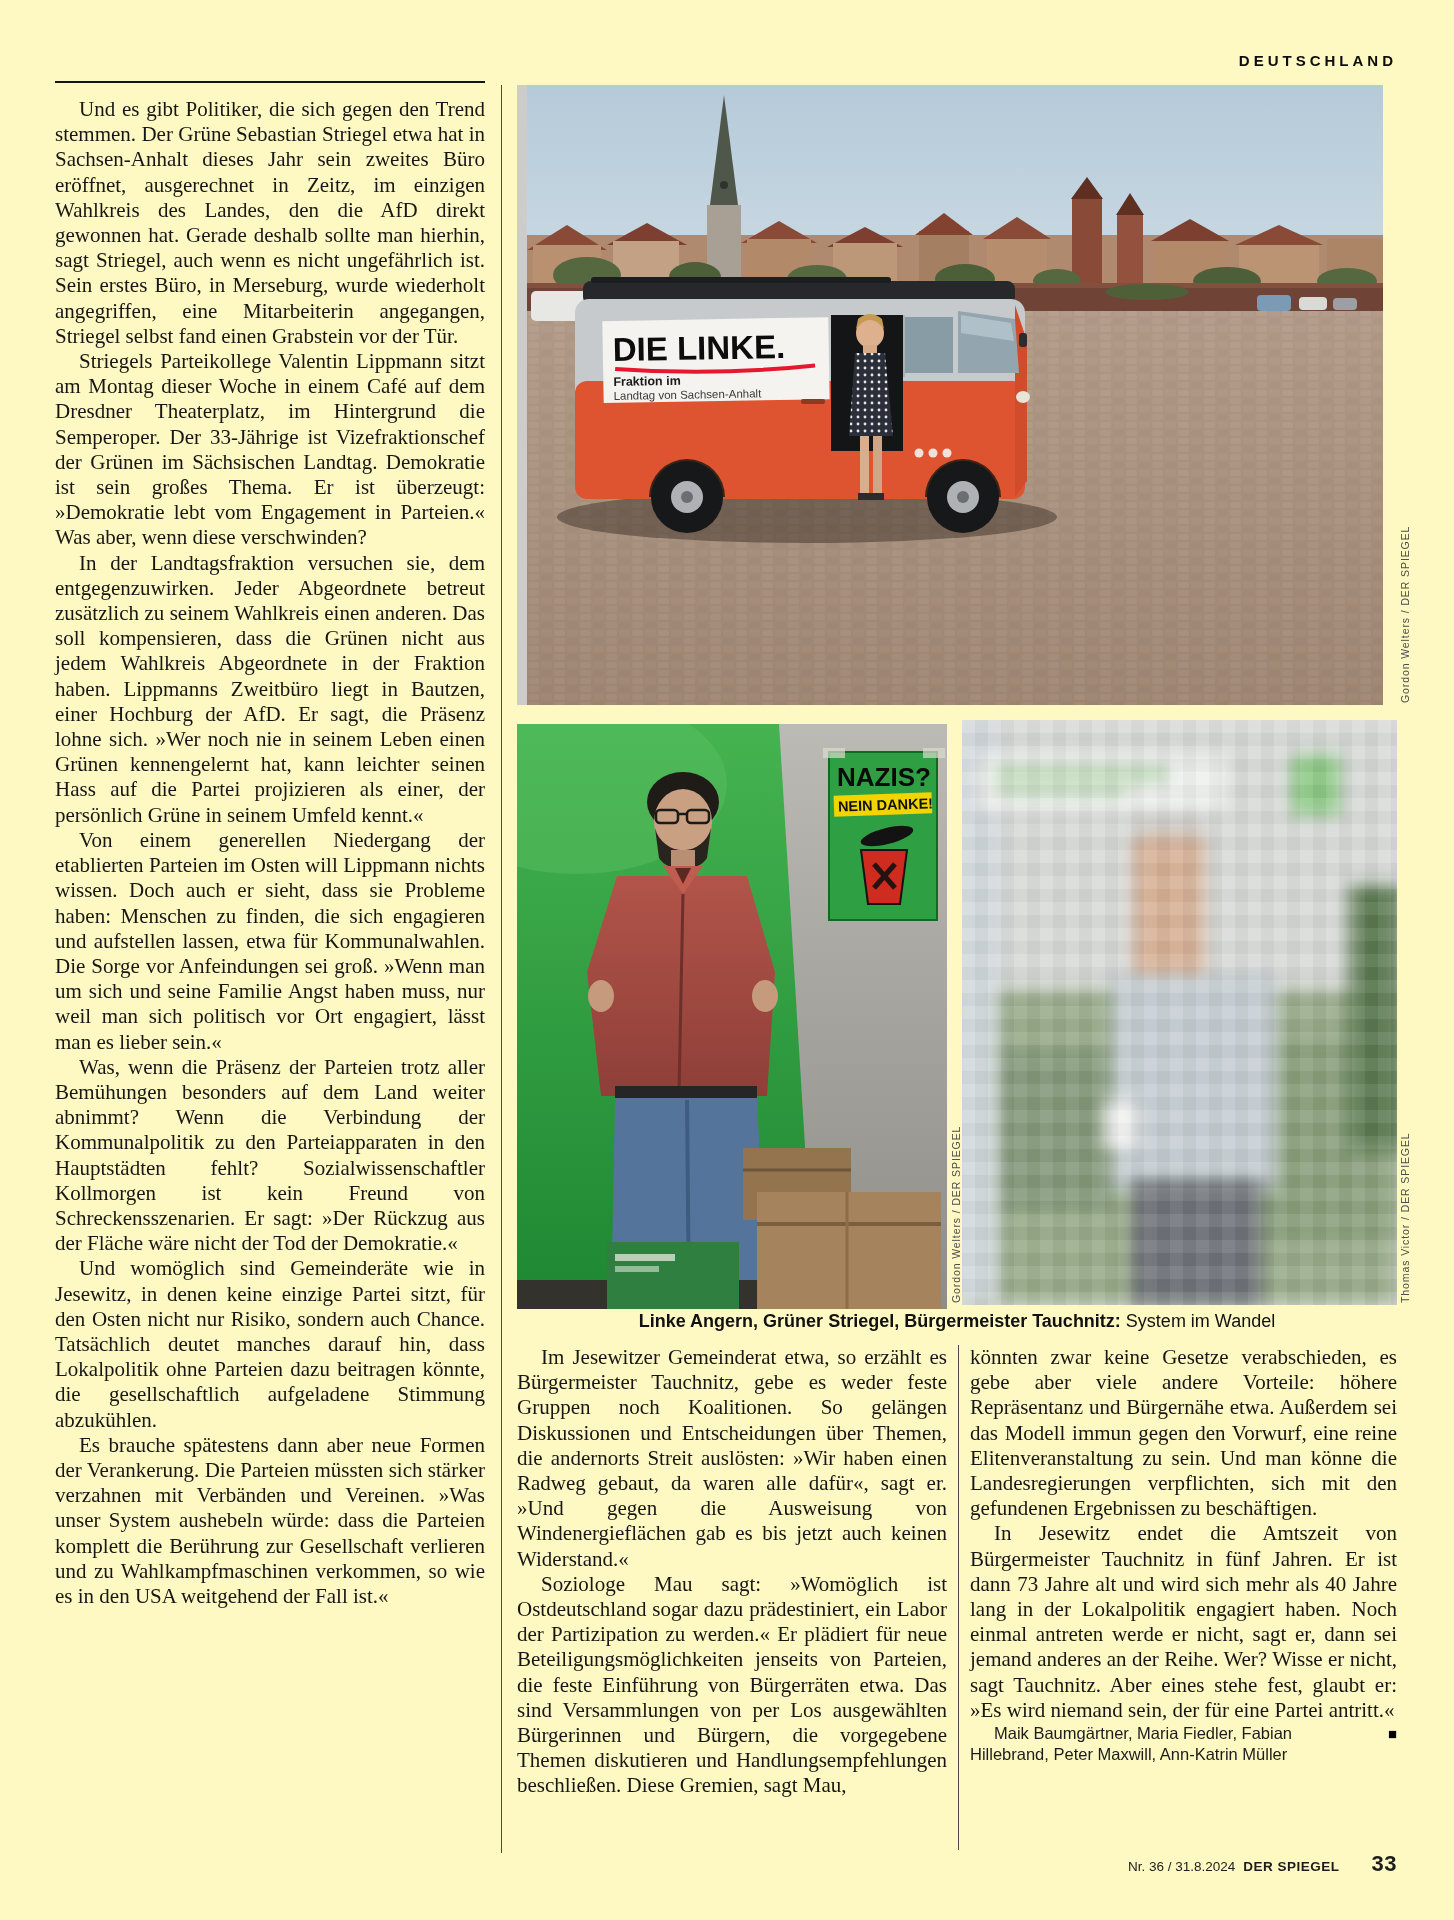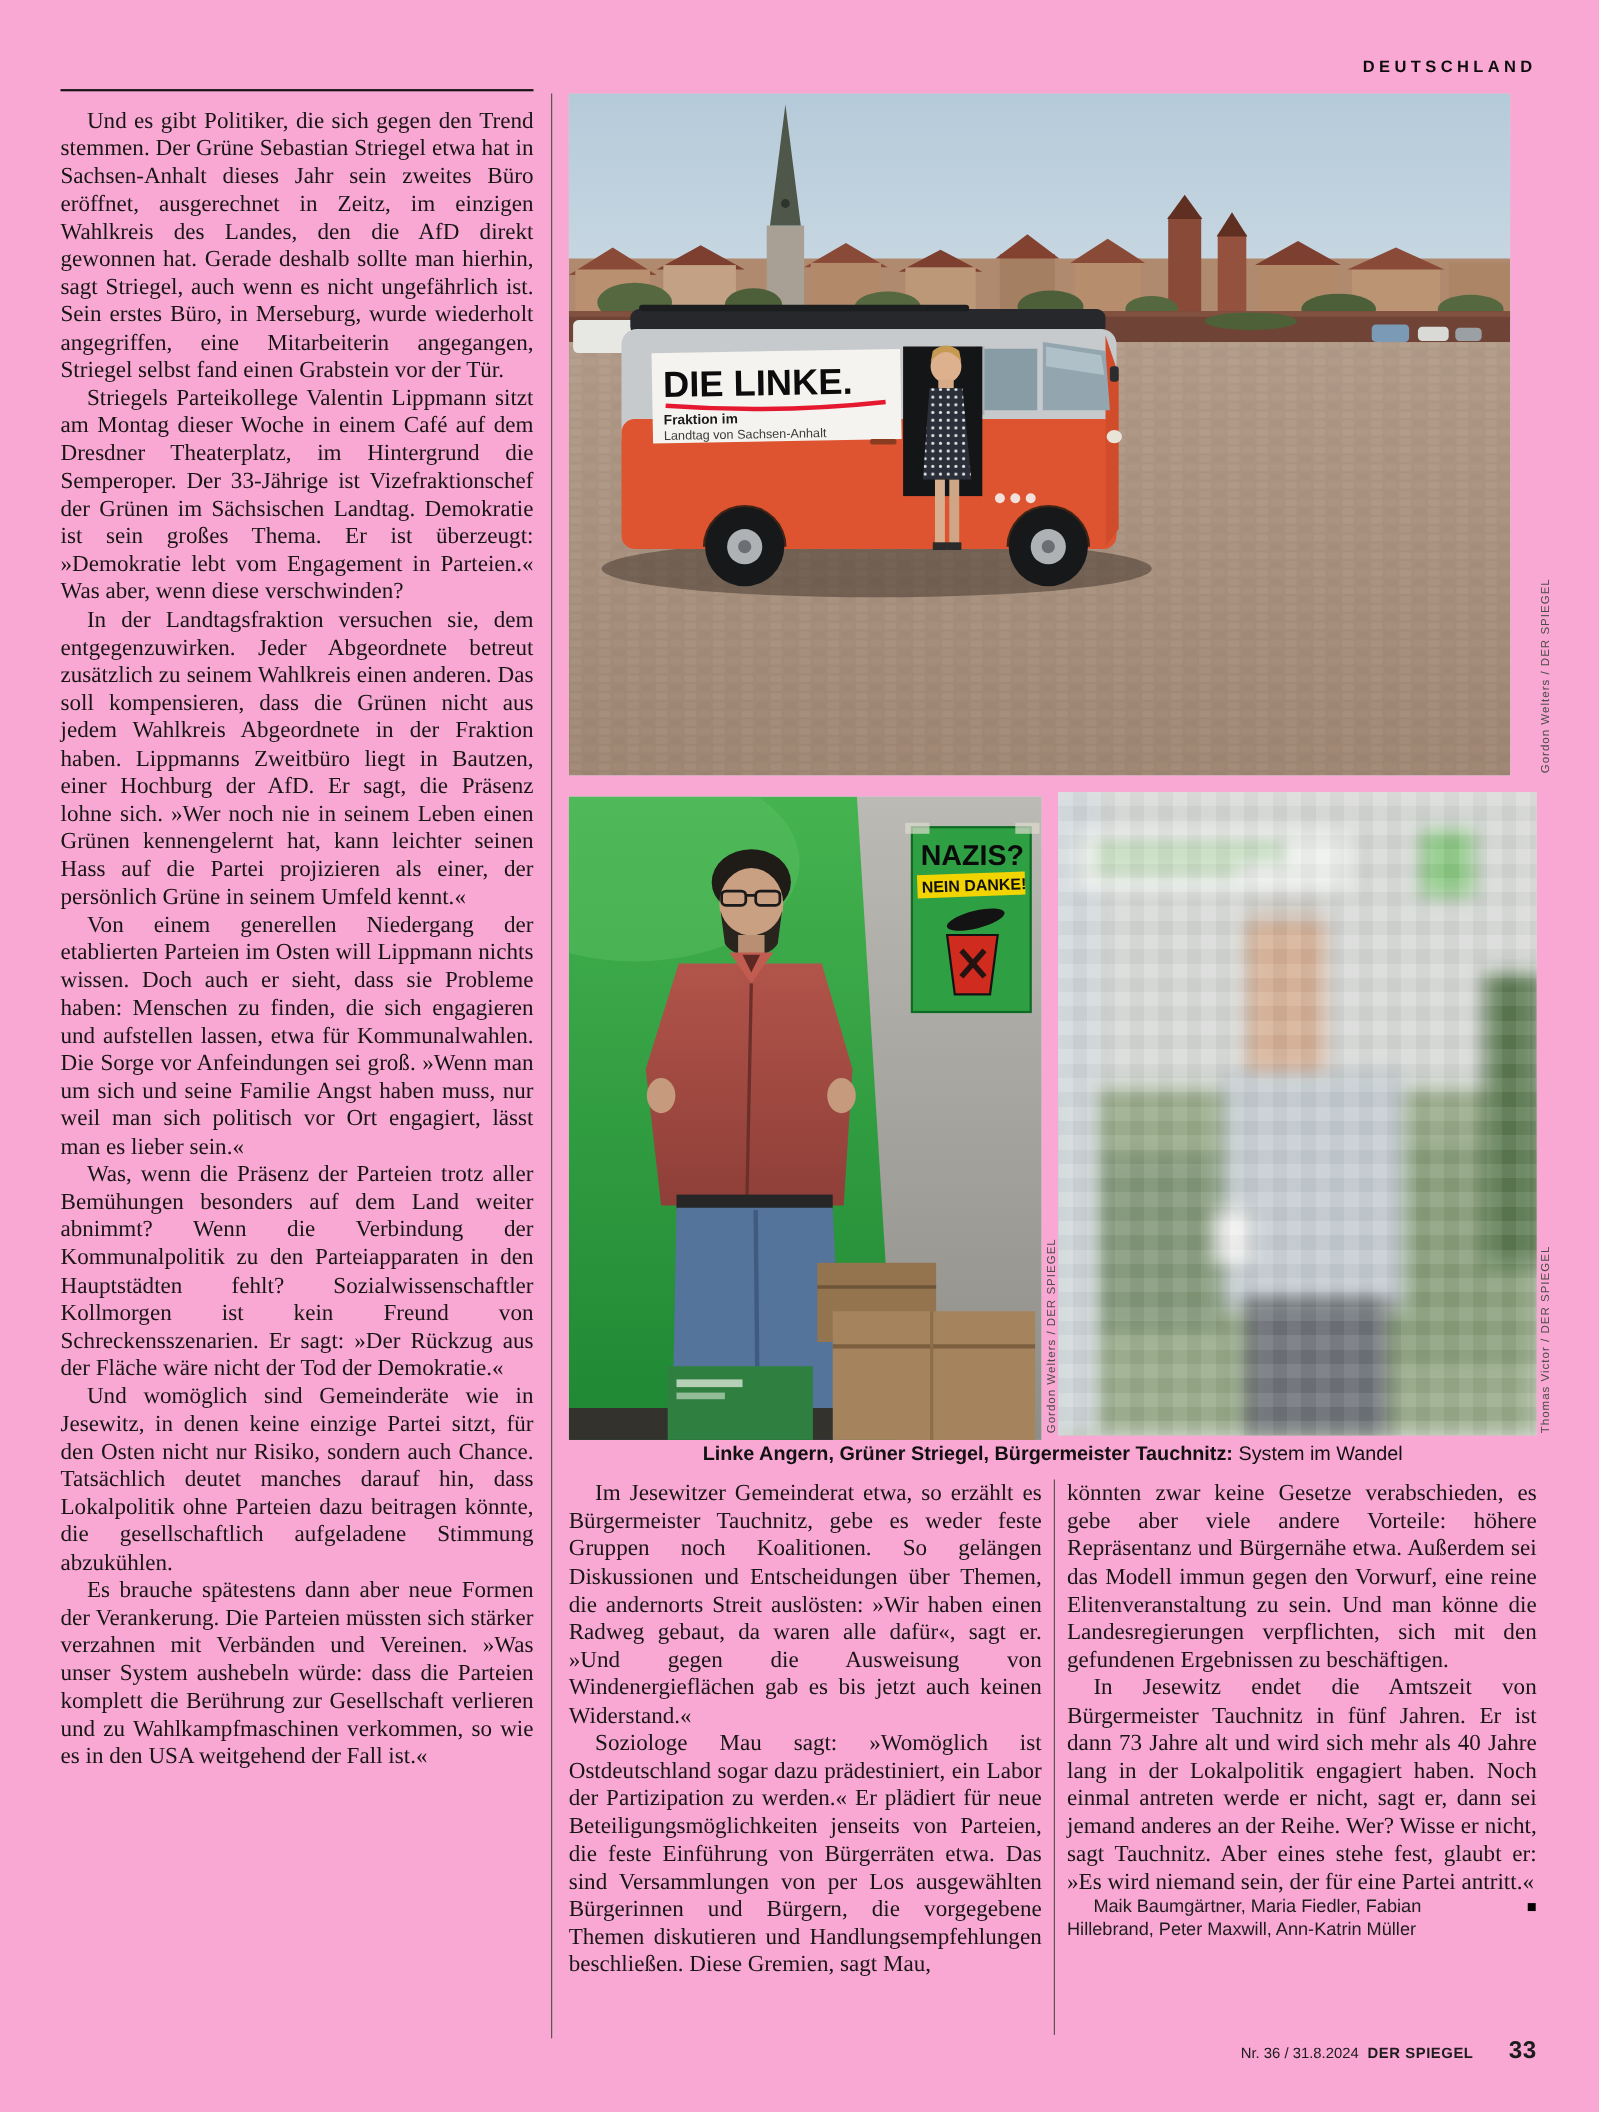--- a/index.html
+++ b/index.html
@@ -1,16 +1,16 @@
 <!DOCTYPE html>
 <html lang="de"><head>
 <meta charset="utf-8">
 <style>
   html,body{margin:0;padding:0;background:#e9e8e5;}
-  #page{position:relative;width:1454px;height:1920px;background:#f9a8d4;margin:0 auto;overflow:hidden;}
+  #page{position:relative;width:1454px;height:1920px;background:#fef9c3;margin:0 auto;overflow:hidden;}
 
   
   .body-col{position:absolute;text-align:justify;font-family:"Liberation Serif",serif;
             font-size:21px;line-height:25.2px;color:#171614;hyphens:auto;-webkit-hyphens:auto;}
   .body-col p{margin:0;text-indent:24px;}
   .body-col p.noindent{text-indent:0;}
 
   .section-header{position:absolute;top:52px;right:57px;font-family:"Liberation Sans",sans-serif;
             font-weight:bold;font-size:15px;letter-spacing:4px;color:#0d0d0d;}
 
@@ -60,21 +60,21 @@
   <div class="body-col" style="left:55px;top:97px;width:430px;">
     <p>Und es gibt Politiker, die sich gegen den Trend stemmen. Der Grüne Sebastian Striegel etwa hat in Sachsen-Anhalt dieses Jahr sein zweites Büro eröffnet, ausgerechnet in Zeitz, im einzigen Wahlkreis des Landes, den die AfD direkt gewonnen hat. Gerade deshalb sollte man hierhin, sagt Striegel, auch wenn es nicht ungefährlich ist. Sein erstes Büro, in Merseburg, wurde wiederholt angegriffen, eine Mitarbeiterin angegangen, Striegel selbst fand einen Grabstein vor der Tür.</p>
     <p>Striegels Parteikollege Valentin Lippmann sitzt am Montag dieser Woche in einem Café auf dem Dresdner Theaterplatz, im Hintergrund die Semperoper. Der 33-Jährige ist Vizefraktionschef der Grünen im Sächsischen Landtag. Demokratie ist sein großes Thema. Er ist überzeugt: »Demokratie lebt vom Engagement in Parteien.« Was aber, wenn diese verschwinden?</p>
     <p>In der Landtagsfraktion versuchen sie, dem entgegenzuwirken. Jeder Abgeordnete betreut zusätzlich zu seinem Wahlkreis einen anderen. Das soll kompensieren, dass die Grünen nicht aus jedem Wahlkreis Abgeordnete in der Fraktion haben. Lippmanns Zweitbüro liegt in Bautzen, einer Hochburg der AfD. Er sagt, die Präsenz lohne sich. »Wer noch nie in seinem Leben einen Grünen kennengelernt hat, kann leichter seinen Hass auf die Partei projizieren als einer, der persönlich Grüne in seinem Umfeld kennt.«</p>
     <p>Von einem generellen Niedergang der etablierten Parteien im Osten will Lippmann nichts wissen. Doch auch er sieht, dass sie Probleme haben: Menschen zu finden, die sich engagieren und aufstellen lassen, etwa für Kommunalwahlen. Die Sorge vor Anfeindungen sei groß. »Wenn man um sich und seine Familie Angst haben muss, nur weil man sich politisch vor Ort engagiert, lässt man es lieber sein.«</p>
     <p>Was, wenn die Präsenz der Parteien trotz aller Bemühungen besonders auf dem Land weiter abnimmt? Wenn die Verbindung der Kommunalpolitik zu den Parteiapparaten in den Hauptstädten fehlt? Sozialwissenschaftler Kollmorgen ist kein Freund von Schreckensszenarien. Er sagt: »Der Rückzug aus der Fläche wäre nicht der Tod der Demokratie.«</p>
     <p>Und womöglich sind Gemeinderäte wie in Jesewitz, in denen keine einzige Partei sitzt, für den Osten nicht nur Risiko, sondern auch Chance. Tatsächlich deutet manches darauf hin, dass Lokalpolitik ohne Parteien dazu beitragen könnte, die gesellschaftlich aufgeladene Stimmung abzukühlen.</p>
     <p>Es brauche spätestens dann aber neue Formen der Verankerung. Die Parteien müssten sich stärker verzahnen mit Verbänden und Vereinen. »Was unser System aushebeln würde: dass die Parteien komplett die Berührung zur Gesellschaft verlieren und zu Wahlkampfmaschinen verkommen, so wie es in den USA weitgehend der Fall ist.«</p>
   </div>
 
-  <div class="photo" style="left:517px;top:85px;width:856px;height:620px;">
+  <div class="photo" style="left:517px;top:85px;width:856px;height:620px;padding-left:10px;">
     <svg width="856" height="620" viewBox="0 0 856 620">
       <defs>
         <linearGradient id="sky" x1="0" y1="0" x2="0" y2="1">
           <stop offset="0" stop-color="#b5cad9"></stop>
             <stop offset="1" stop-color="#cfdde6"></stop>
         </linearGradient>
         <linearGradient id="plaza" x1="0" y1="0" x2="0" y2="1">
           <stop offset="0" stop-color="#b7a190"></stop>
             <stop offset="1" stop-color="#99826f"></stop>
         </linearGradient>

